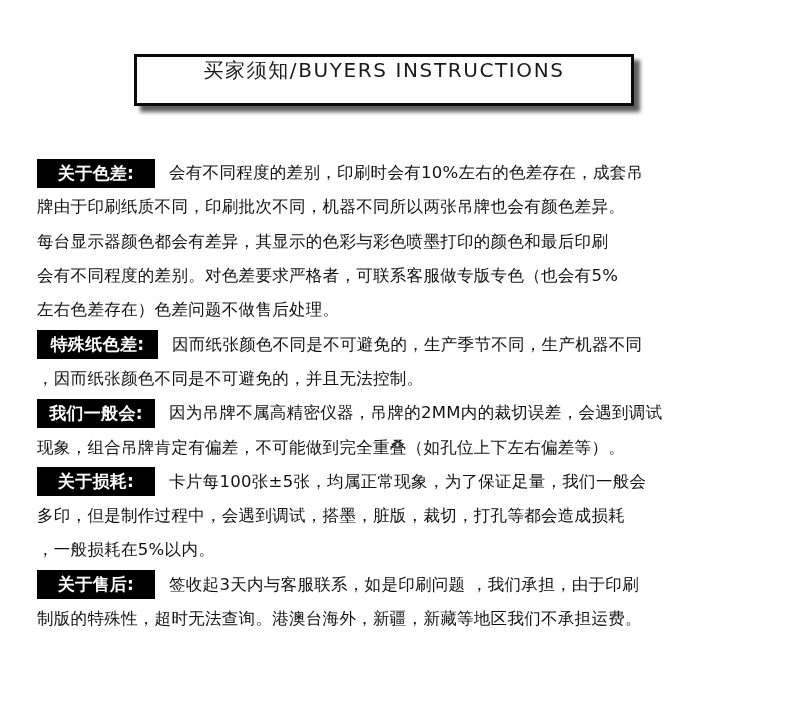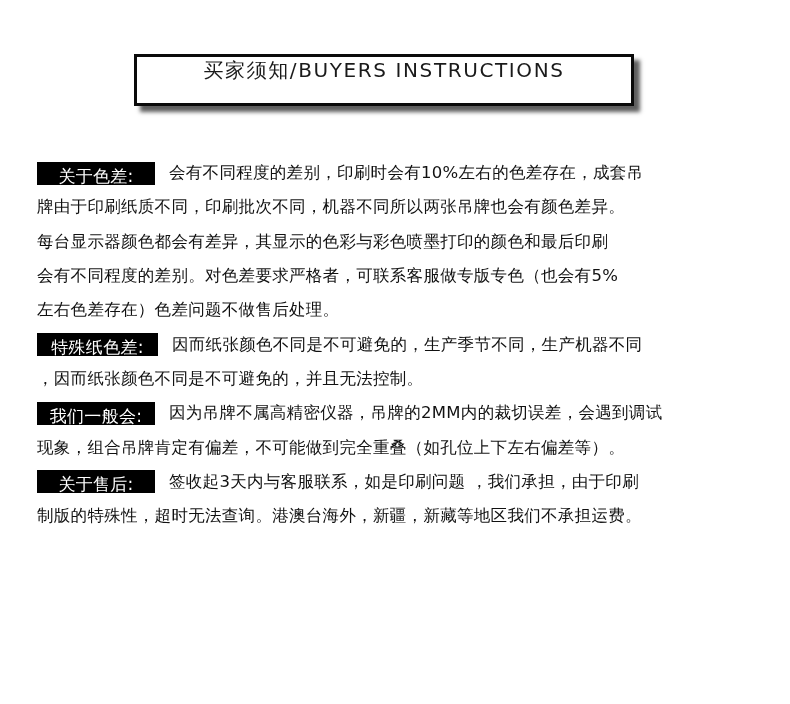--- a/index.html
+++ b/index.html
@@ -47,23 +47,23 @@
       font-size: 16.5px;
       white-space: nowrap;
       display: flex;
       align-items: center;
       letter-spacing: 0.3px;
     }
     .label {
       display: inline-block;
       background: #000000;
       color: #ffffff;
-      font-weight: normal;
+      font-weight: bold;
       font-size: 17px;
-      height: 23px;
+      height: 29px;
       line-height: 29px;
       padding: 0 10px;
       margin-right: 14px;
       min-width: 98px;
       text-align: center;
       box-sizing: content-box;
     }
     .label.wide {
       min-width: 105px;
       padding: 0 8px;
@@ -110,20 +110,32 @@
   <div>
     <div class="line">
       <span class="label">我们一般会:</span>
       <span>因为吊牌不属高精密仪器，吊牌的2MM内的裁切误差，会遇到调试</span>
     </div>
     <div class="line">
       <span>现象，组合吊牌肯定有偏差，不可能做到完全重叠（如孔位上下左右偏差等）。</span>
     </div>
   </div>
 
+  <div>
+    <div class="line">
+      <span class="label">关于损耗:</span>
+      <span>卡片每100张±5张，均属正常现象，为了保证足量，我们一般会</span>
+    </div>
+    <div class="line">
+      <span>多印，但是制作过程中，会遇到调试，搭墨，脏版，裁切，打孔等都会造成损耗</span>
+    </div>
+    <div class="line">
+      <span>，一般损耗在5%以内。</span>
+    </div>
+  </div>
 
   <div>
     <div class="line">
       <span class="label">关于售后:</span>
       <span>签收起3天内与客服联系，如是印刷问题 ，我们承担，由于印刷</span>
     </div>
     <div class="line">
       <span>制版的特殊性，超时无法查询。港澳台海外，新疆，新藏等地区我们不承担运费。</span>
     </div>
   </div>

